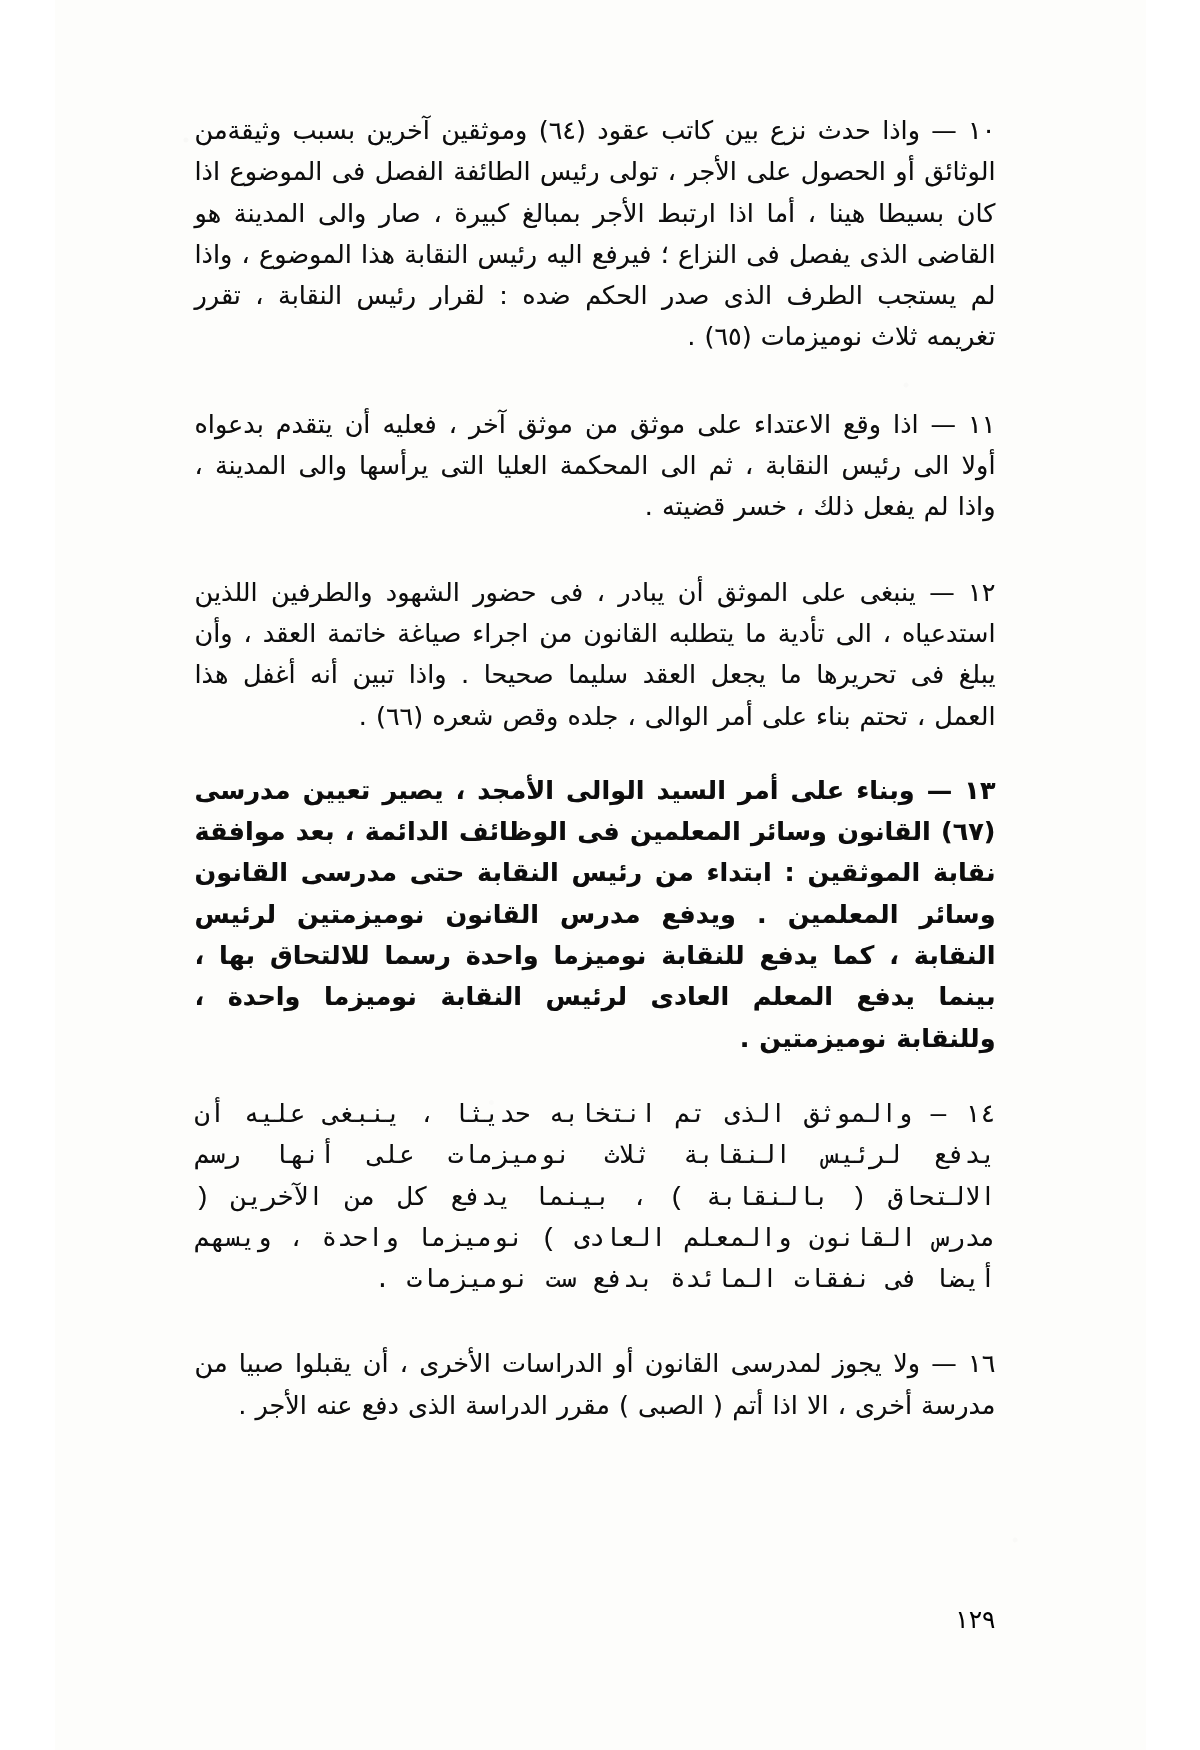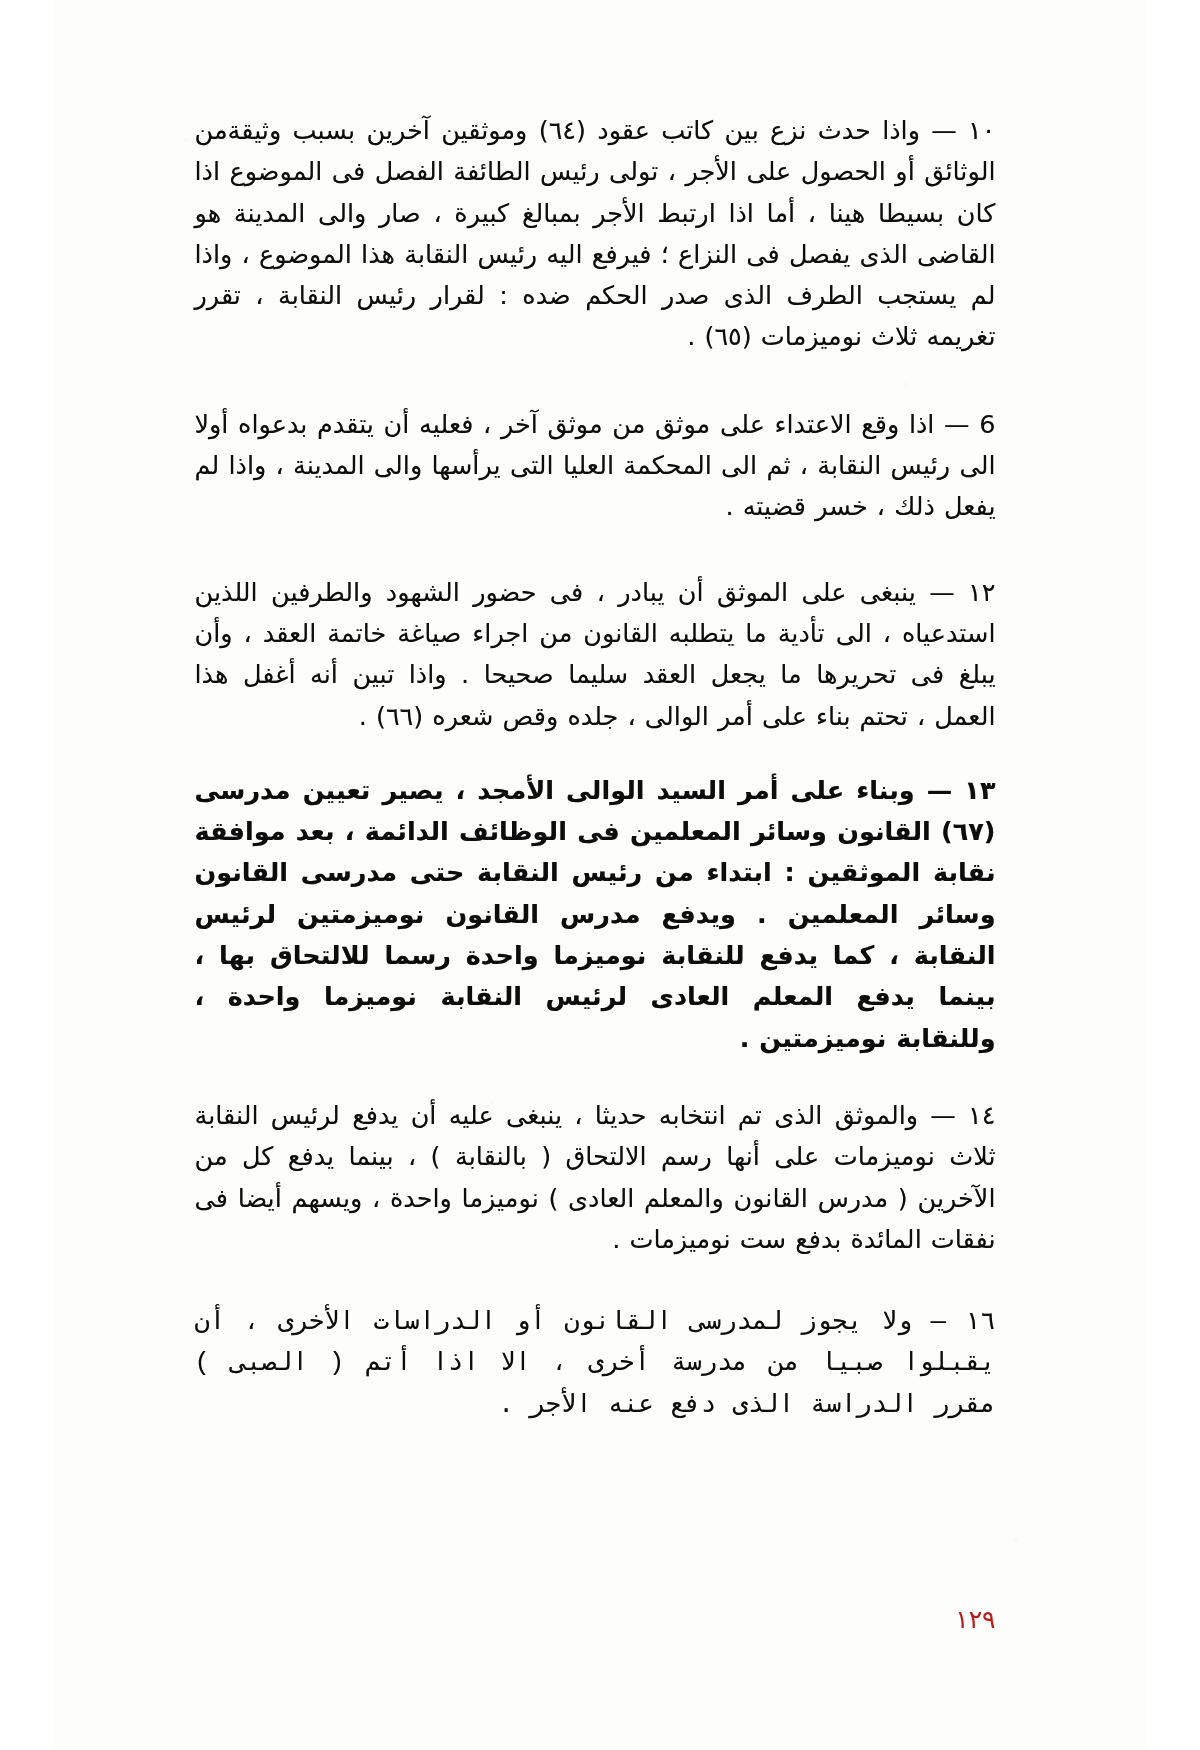--- a/index.html
+++ b/index.html
@@ -40,52 +40,51 @@
     line-height: 1.62;
     margin: 0 0 34px 0;
     text-align: justify;
     text-justify: inter-word;
     word-spacing: 1px;
     letter-spacing: 0px;
     color: #0d0d0d;
   }
   .para:last-of-type {
     margin-bottom: 12px;
-    font-family: Liberation Mono, monospace;
   }
   .p-10 { margin-bottom: 46px; }
   .p-11 { margin-bottom: 44px; }
   .p-12 { margin-bottom: 33px; }
   .p-13 { margin-bottom: 36px; font-weight: bold; }
-  .p-14 { margin-bottom: 42px; }
+  .p-14 { margin-bottom: 42px; font-family: Liberation Mono, monospace; }
   .p-15 { margin-bottom: 26px; }
   .p-16 { margin-bottom: 0; }
 
   .folio {
     position: absolute;
     bottom: 118px;
     right: 150px;
     font-size: 25px;
     line-height: 1;
-    color: #b91c1c;
+    color: #000000;
     direction: rtl;
   }
 
   
   .para { text-shadow: 0 0 0.35px rgba(0,0,0,0.35); }
 </style>
 </head>
 <body>
 
 <div class="page">
   <div class="scan-noise"></div>
 
   <div class="content">
     <p class="para p-10">١٠ — واذا حدث نزع بين كاتب عقود (٦٤) وموثقين آخرين بسبب وثيقةمن الوثائق أو الحصول على الأجر ، تولى رئيس الطائفة الفصل فى الموضوع اذا كان بسيطا هينا ، أما اذا ارتبط الأجر بمبالغ كبيرة ، صار والى المدينة هو القاضى الذى يفصل فى النزاع ؛ فيرفع اليه رئيس النقابة هذا الموضوع ، واذا لم يستجب الطرف الذى صدر الحكم ضده : لقرار رئيس النقابة ، تقرر تغريمه ثلاث نوميزمات (٦٥) .</p>
-    <p class="para p-11">6 — اذا وقع الاعتداء على موثق من موثق آخر ، فعليه أن يتقدم بدعواه أولا الى رئيس النقابة ، ثم الى المحكمة العليا التى يرأسها والى المدينة ، واذا لم يفعل ذلك ، خسر قضيته .</p>
+    <p class="para p-11">١١ — اذا وقع الاعتداء على موثق من موثق آخر ، فعليه أن يتقدم بدعواه أولا الى رئيس النقابة ، ثم الى المحكمة العليا التى يرأسها والى المدينة ، واذا لم يفعل ذلك ، خسر قضيته .</p>
     <p class="para p-12">١٢ — ينبغى على الموثق أن يبادر ، فى حضور الشهود والطرفين اللذين استدعياه ، الى تأدية ما يتطلبه القانون من اجراء صياغة خاتمة العقد ، وأن يبلغ فى تحريرها ما يجعل العقد سليما صحيحا . واذا تبين أنه أغفل هذا العمل ، تحتم بناء على أمر الوالى ، جلده وقص شعره (٦٦) .</p>
     <p class="para p-13">١٣ — وبناء على أمر السيد الوالى الأمجد ، يصير تعيين مدرسى (٦٧) القانون وسائر المعلمين فى الوظائف الدائمة ، بعد موافقة نقابة الموثقين : ابتداء من رئيس النقابة حتى مدرسى القانون وسائر المعلمين . ويدفع مدرس القانون نوميزمتين لرئيس النقابة ، كما يدفع للنقابة نوميزما واحدة رسما للالتحاق بها ، بينما يدفع المعلم العادى لرئيس النقابة نوميزما واحدة ، وللنقابة نوميزمتين .</p>
     <p class="para p-14">١٤ — والموثق الذى تم انتخابه حديثا ، ينبغى عليه أن يدفع لرئيس النقابة ثلاث نوميزمات على أنها رسم الالتحاق ( بالنقابة ) ، بينما يدفع كل من الآخرين ( مدرس القانون والمعلم العادى ) نوميزما واحدة ، ويسهم أيضا فى نفقات المائدة بدفع ست نوميزمات .</p>
     <p class="para p-16">١٦ — ولا يجوز لمدرسى القانون أو الدراسات الأخرى ، أن يقبلوا صبيا من مدرسة أخرى ، الا اذا أتم ( الصبى ) مقرر الدراسة الذى دفع عنه الأجر .</p>
   </div>
 
   <div class="folio">١٢٩</div>
 </div>
 
 </body></html>

